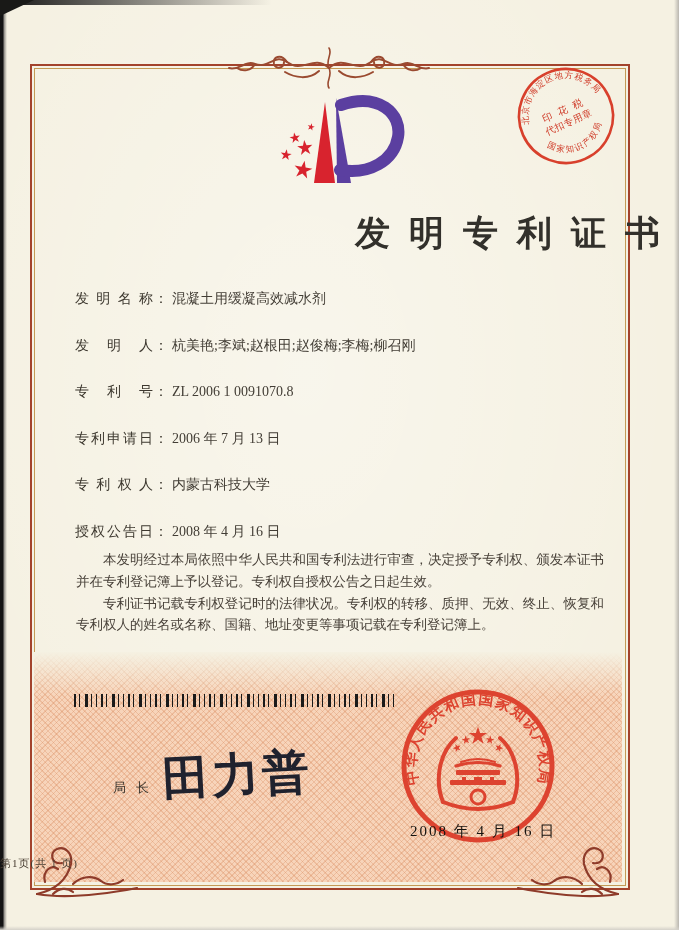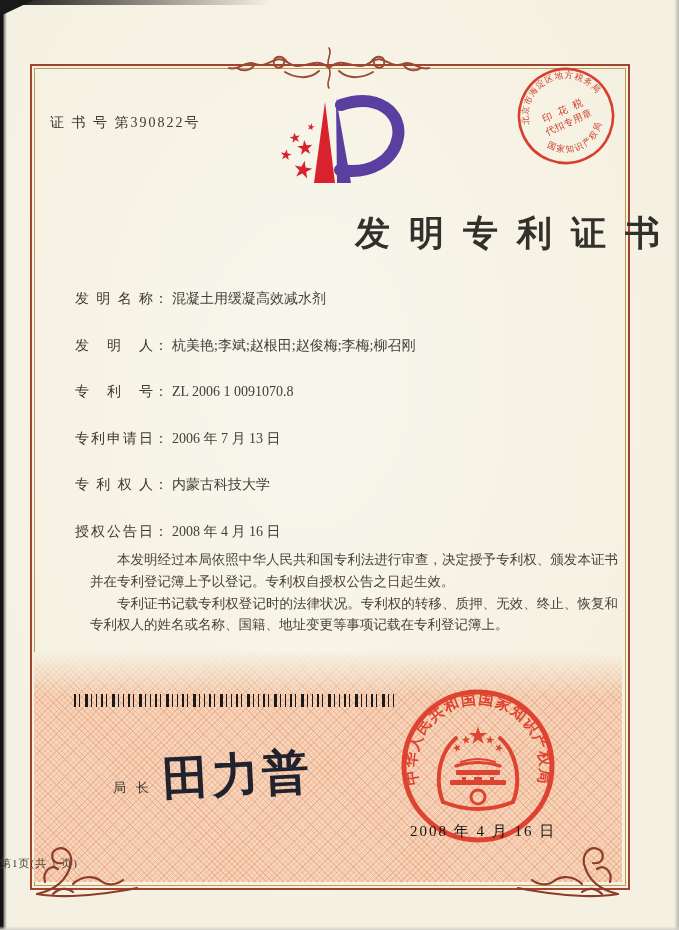--- a/index.html
+++ b/index.html
@@ -43,21 +43,21 @@
   .logo{position:absolute;left:278px;top:92px;}
   .title{position:absolute;left:0;top:210px;width:100%;text-align:right;
     font-size:35px;font-weight:700;letter-spacing:19px;text-indent:19px;color:#32302b;}
   .fields{position:absolute;left:75px;top:290px;}
   .field{height:46.5px;font-size:14px;color:#3d382f;white-space:nowrap;}
   .flabel{display:inline-block;width:78px;text-align:justify;text-align-last:justify;
     letter-spacing:0;vertical-align:top;}
   .fcolon{display:inline-block;margin:0 4px 0 1px;}
   .fvalue{color:#423d35;}
   .bodytext{position:absolute;left:76px;top:549px;width:528px;font-size:13.5px;
-    line-height:21.8px;color:#49423a;text-align:justify;margin-left:14px;}
+    line-height:21.8px;color:#49423a;text-align:justify;}
   .bodytext p{margin:0;text-indent:2em;}
   .barcode{position:absolute;left:74px;top:694px;width:320px;height:13px;
     background-image:repeating-linear-gradient(90deg,
       #1a1a1a 0 2px, rgba(0,0,0,0) 2px 5px,
       #1a1a1a 5px 6px, rgba(0,0,0,0) 6px 11px,
       #1a1a1a 11px 14px, rgba(0,0,0,0) 14px 17px,
       #1a1a1a 17px 18px, rgba(0,0,0,0) 18px 22px,
       #1a1a1a 22px 23px, rgba(0,0,0,0) 23px 27px);}
   .director{position:absolute;left:113px;top:779px;font-size:13px;letter-spacing:10px;color:#3a352d;}
   .signature{position:absolute;left:162px;top:744px;font-size:47px;font-weight:600;
@@ -111,21 +111,20 @@
   <svg class="corner-fl right" width="110" height="62" viewBox="0 0 110 62">
     <g fill="none" stroke="#8e3b2a" stroke-width="2.2" stroke-linecap="round">
       <path d="M4,56 C22,52 34,42 38,26 C40,15 32,8 24,11 C16,14 18,27 29,25"></path>
       <path d="M4,56 C28,60 62,58 104,50"></path>
       <path d="M12,44 c-3,-11 6,-18 13,-13"></path>
       <path d="M40,46 c8,-8 20,-9 28,-3 c6,5 16,4 22,-1"></path>
       <path d="M20,56 c6,-6 14,-7 20,-2"></path>
     </g>
   </svg>
 
-  <div class="cert-no">证 书 号 第390822号</div>
 
   <svg class="logo" width="150" height="100" viewBox="0 0 150 100">
     <defs>
       <path id="star" d="M0,-10 L2.245,-3.09 L9.511,-3.09 L3.633,1.18 L5.878,8.09 L0,3.82 L-5.878,8.09 L-3.633,1.18 L-9.511,-3.09 L-2.245,-3.09 Z"></path>
     </defs>
     <g fill="#d8232e">
       <use href="#star" transform="translate(33,35) scale(0.38) rotate(14)"></use>
       <use href="#star" transform="translate(17,46) scale(0.55) rotate(-10)"></use>
       <use href="#star" transform="translate(8,63)  scale(0.58) rotate(8)"></use>
       <use href="#star" transform="translate(27,56) scale(0.80) rotate(-6)"></use>

